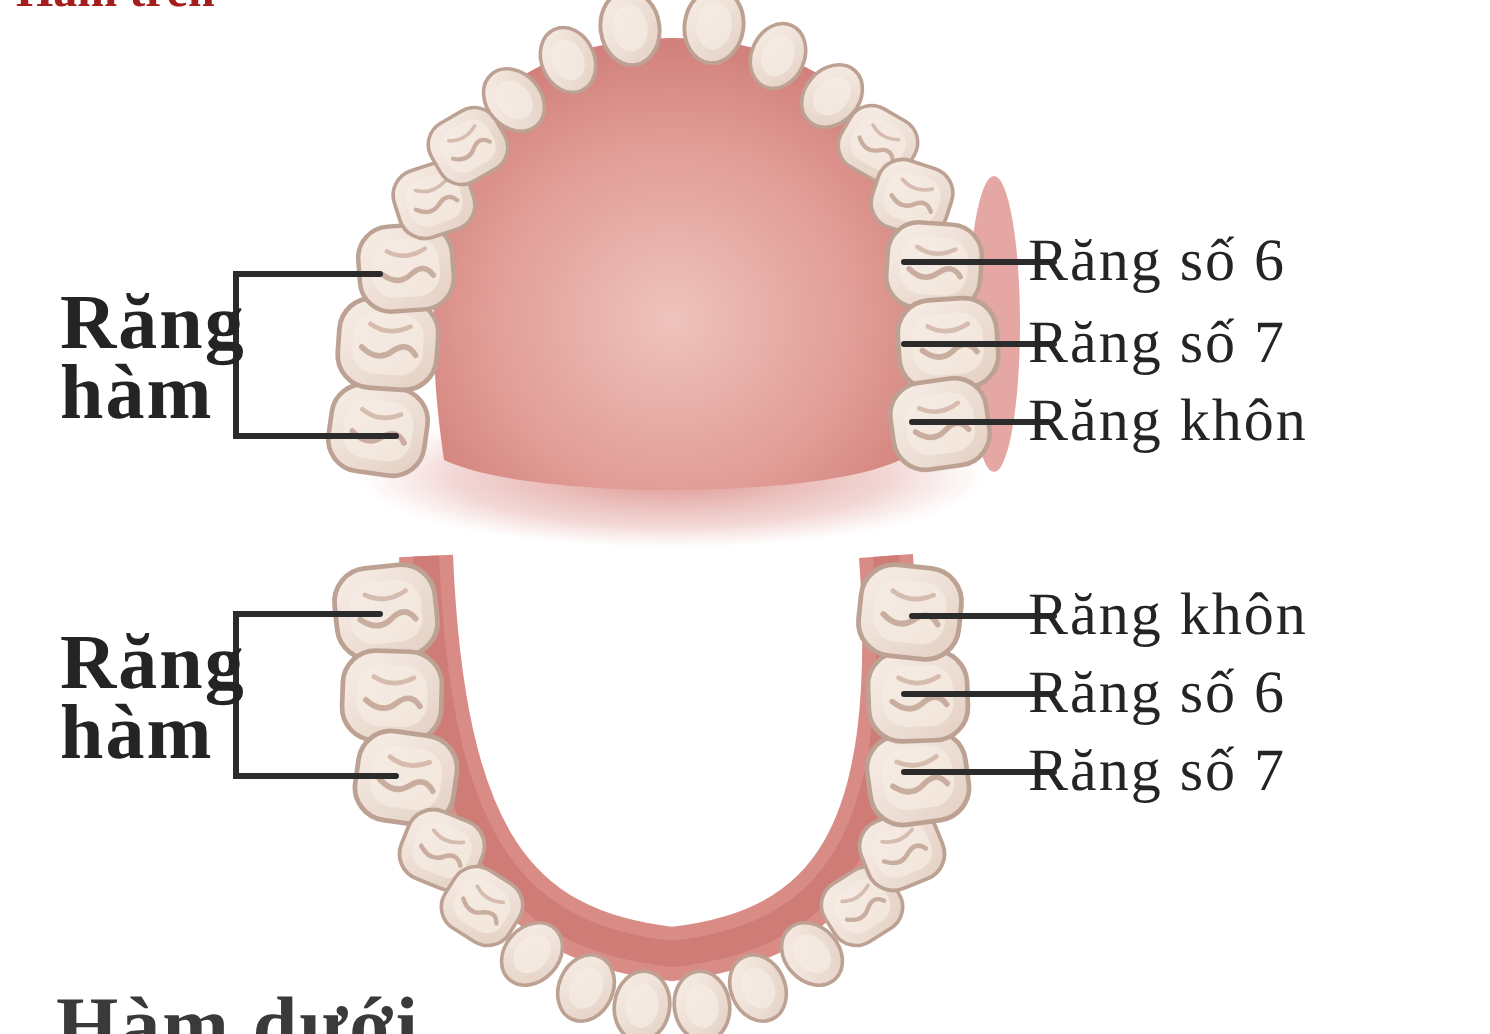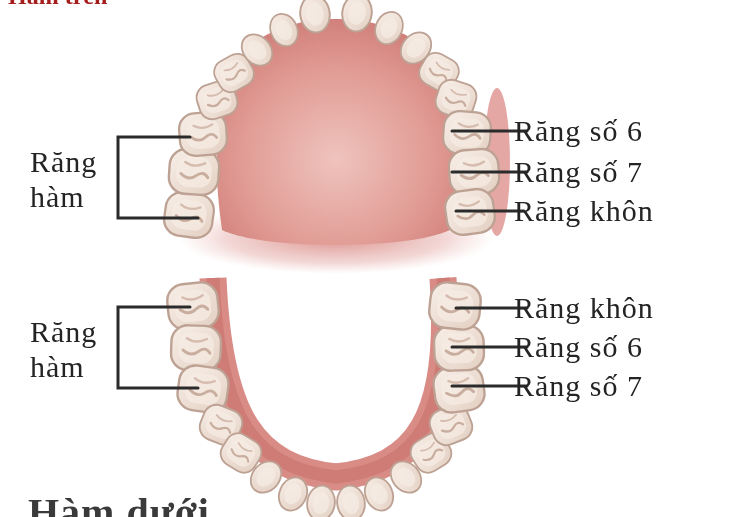--- a/index.html
+++ b/index.html
@@ -12,23 +12,24 @@
   }
   svg{position:absolute;left:0;top:0;}
   .rlbl{
     position:absolute;left:514px;
     font-size:30px;line-height:36px;
     color:#242424;white-space:nowrap;
     letter-spacing:1px;
   }
   .llbl{
     position:absolute;left:30px;
-    font-size:30px;line-height:35px;
+    font-size:39px;line-height:35px;
     color:#242424;white-space:nowrap;
     letter-spacing:1px;
+    font-weight:bold;
   }
   .bottom-title{
     position:absolute;left:28px;top:489px;
     font-size:40px;font-weight:bold;
     color:#3a3a3a;white-space:nowrap;
     letter-spacing:1px;
   }
   .top-frag{
     position:absolute;left:8px;top:-17px;
     font-size:24px;font-weight:bold;

